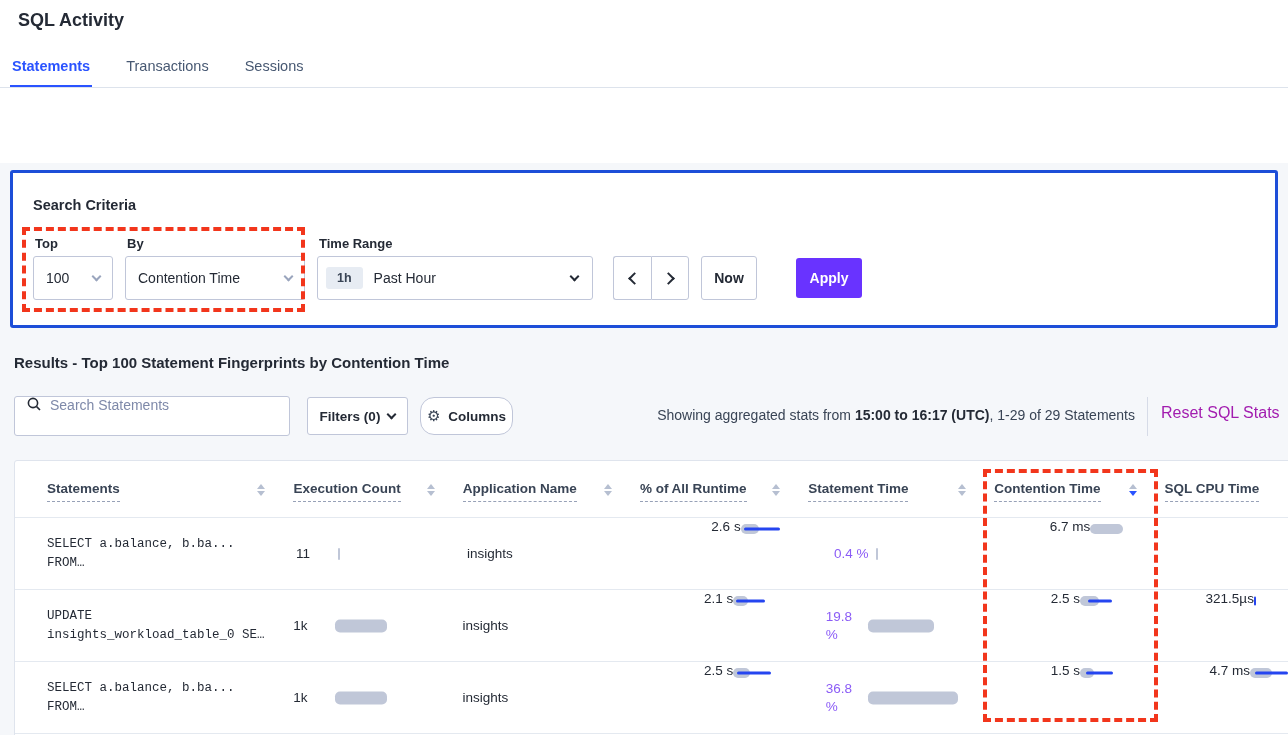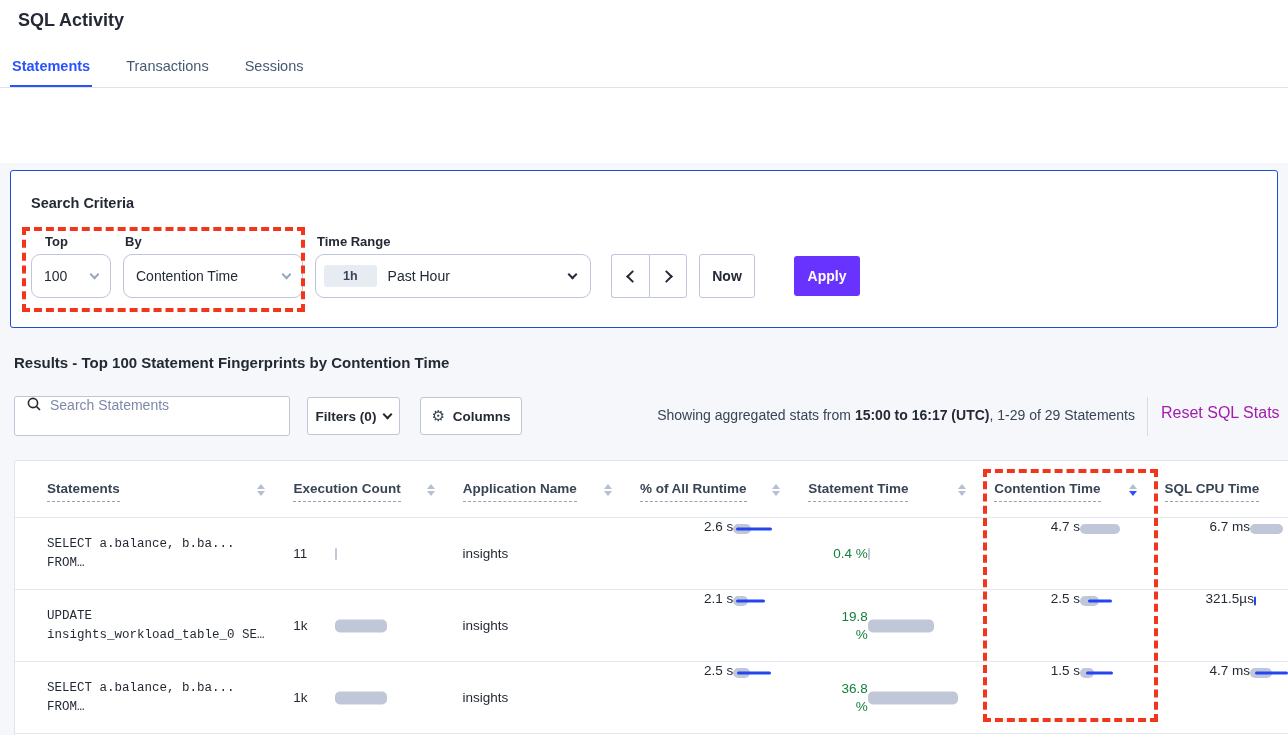--- a/index.html
+++ b/index.html
@@ -25,45 +25,45 @@
   .radio-circle.checked::after { content:""; position:absolute; left:50%; top:50%; width:8px; height:8px; margin:-4px 0 0 -4px; border-radius:50%; background:#2a53ff; }
   .radio-label { font-size:14px; color:#394455; }
   .show-desc { position:absolute; right:36px; top:128px; display:flex; align-items:center; gap:10px; font-size:14px; color:#394455; cursor:pointer; }
   .chev { display:inline-block; width:8px; height:8px; border-right:2px solid #5b6887; border-bottom:2px solid #5b6887; }
   .chev.down { transform:rotate(45deg); margin-top:-3px; }
   .chev.left { transform:rotate(135deg); margin-left:3px; border-color:#242a35; border-width:2.5px; width:9px; height:9px; }
   .chev.right { transform:rotate(-45deg); margin-right:3px; border-color:#242a35; border-width:2.5px; width:9px; height:9px; }
   .chev.small { width:7px; height:7px; border-color:#9aa5bd; }
   .chev.dark { border-color:#242a35; }
   
-  .criteria-card { position:absolute; left:10px; top:170px; width:1268px; height:158px; background:#fff; border:1px solid #1d4ed8; border-radius:3px; }
+  .criteria-card { position:absolute; left:10px; top:170px; width:1268px; height:158px; background:#fff; border:3px solid #1d4ed8; border-radius:3px; }
   .criteria-heading { position:absolute; left:20px; top:24px; font-size:14.5px; font-weight:700; color:#242a35; }
   .field-label { position:absolute; font-size:13px; font-weight:700; color:#242a35; top:63px; }
-  .lbl-top { left:34px; } .lbl-by { left:114px; } .lbl-time { left:306px; }
-  .ctrl { position:absolute; top:83px; height:44px; background:#fff; border:1px solid #c0c6d9; border-radius:9px; display:flex; align-items:center; cursor:pointer; }
+  .lbl-top { left:22px; } .lbl-by { left:114px; } .lbl-time { left:306px; }
+  .ctrl { position:absolute; top:83px; height:44px; background:#fff; border:1px solid #c0c6d9; border-radius:3px; display:flex; align-items:center; cursor:pointer; }
   .ctrl-top { left:20px; width:80px; padding:0 12px; justify-content:space-between; }
   .ctrl-by { left:112px; width:180px; padding:0 12px; justify-content:space-between; }
   .ctrl-time { left:304px; width:276px; padding:0 14px 0 8px; }
   .ctrl-value { font-size:14px; color:#242a35; }
-  .time-badge { background:#e7ecf3; border-radius:3px; font-size:12.5px; font-weight:700; color:#394455; padding:4px 19px; margin-right:11px; }
+  .time-badge { background:#e7ecf3; border-radius:3px; font-size:12.5px; font-weight:700; color:#394455; padding:4px 11px; margin-right:11px; }
   .ctrl-time .chev { margin-left:auto; }
   .arrow-group { position:absolute; left:600px; top:83px; display:flex; }
   .arrow-btn { width:38px; height:44px; background:#fff; border:1px solid #c0c6d9; display:flex; align-items:center; justify-content:center; cursor:pointer; }
   .arrow-btn.first { border-radius:3px 0 0 3px; border-right:none; }
   .arrow-btn.last { border-radius:0 3px 3px 0; }
   .now-btn { position:absolute; left:688px; top:83px; width:56px; height:44px; background:#fff; border:1px solid #c0c6d9; border-radius:3px; font-size:14px; font-weight:700; color:#242a35; display:flex; align-items:center; justify-content:center; cursor:pointer; }
   .apply-btn { position:absolute; left:783px; top:85px; width:66px; height:40px; background:#6933ff; border:none; border-radius:3px; font-size:14px; font-weight:700; color:#fff; display:flex; align-items:center; justify-content:center; cursor:pointer; font-family:"Liberation Sans", sans-serif; }
   
   .results-heading { position:absolute; left:14px; top:354px; font-size:15px; font-weight:700; color:#242a35; }
   .search-box { position:absolute; left:14px; top:396px; width:276px; height:40px; background:#fff; border:1px solid #c0c6d9; border-radius:3px; display:flex; align-items:flex-start; padding:0 12px; gap:9px; }
   .search-box input { border:none; outline:none; flex:1; font-size:14px; color:#242a35; font-family:"Liberation Sans", sans-serif; }
   .search-box input::placeholder { color:#7e89a9; }
   .tool-btn { position:absolute; top:397px; height:38px; background:#fff; border:1px solid #c0c6d9; border-radius:3px; display:flex; align-items:center; justify-content:center; gap:8px; font-size:13.5px; font-weight:700; color:#242a35; cursor:pointer; }
-  .filters-btn { left:307px; width:93px; }
-  .columns-btn { left:420px; width:102px; }
+  .filters-btn { left:307px; width:101px; }
+  .columns-btn { left:420px; width:93px;border-radius:14px; }
   .gear-icon::before { content:"\2699"; font-size:15px; color:#394455; font-weight:400; }
   .stats-text { position:absolute; right:153px; top:407px; font-size:14px; color:#394455; white-space:nowrap; }
   .stats-text b { color:#242a35; font-weight:700; }
   .stats-divider { position:absolute; left:1147px; top:397px; width:1px; height:39px; background:#d6dbe7; }
   .reset-link { position:absolute; left:1161px; top:404px; font-size:16px; color:#a21caf; cursor:pointer; white-space:nowrap; }
   
   .table-card { position:absolute; left:14px; top:460px; width:1310px; height:320px; background:#fff; border:1px solid #dfe4ed; border-radius:3px 0 0 0; }
   .thead { display:flex; padding-left:32px; height:57px; border-bottom:1px solid #e4e9f0; }
   .th { display:flex; align-items:flex-start; justify-content:space-between; padding-top:20px; padding-right:28px; cursor:pointer; }
   .th-label { font-size:13.5px; font-weight:700; color:#394455; border-bottom:1px dashed #97a1b7; padding-bottom:5px; white-space:nowrap; }
@@ -76,21 +76,21 @@
   .trow { display:flex; padding-left:32px; min-height:72px; border-bottom:1px solid #e4e9f0; }
   .cell { display:flex; }
   .cell-stmt { flex-direction:column; justify-content:center; cursor:pointer; }
   .mono-line { font-family:"Liberation Mono","DejaVu Sans Mono",monospace; font-size:12.5px; line-height:19px; color:#242a35; white-space:nowrap; }
   .cell-exec { align-items:center; padding-right:28px; }
   .cell-exec .val { width:42px; font-size:13.5px; color:#242a35; }
   .cell-app { align-items:center; font-size:13.5px; color:#242a35; }
   .cell-time { justify-content:center; padding-right:28px; }
   .cell-time .val { font-size:13.5px; color:#242a35; line-height:18px; }
   .cell-runtime { align-items:center; padding-right:28px; }
-  .runtime-text { width:42px; font-size:13.5px; color:#15803d; line-height:18px;text-align:right; }
+  .runtime-text { width:42px; font-size:13.5px; color:#8b5cf6; line-height:18px; }
   .line:empty { display:none; }
   .bar-track { position:relative; height:13px; margin-top:4px; }
   .cell-exec .bar-track, .cell-runtime .bar-track { flex:1; margin-top:0; }
   .bar-g { position:absolute; left:0; top:50%; transform:translateY(-50%); background:#c0c7d8; border-radius:5px; }
   .bar-l { position:absolute; top:50%; transform:translateY(-50%); background:#2545f0; border-radius:2px; }
   
   .annot { position:absolute; border:4px dashed #f2361c; pointer-events:none; z-index:6; background:transparent; }
   .annot-1 { left:22px; top:227px; width:283px; height:85px; }
   .annot-2 { left:983px; top:469px; width:175px; height:253px; }
 </style>
@@ -243,26 +243,20 @@
           <span class="bar-g" style="width: 18px; height: 10px;"></span>
           <span class="bar-l" style="left: 3px; width: 36px; height: 3px;"></span>
         </span>
     </div>
     <div class="cell cell-runtime c4">
       <span class="runtime-text"><span class="line">0.4 %</span><br></span>
       <span class="bar-track">
           <span class="bar-g" style="width: 2px; height: 12px;"></span>
         </span>
     </div>
-    <div class="cell cell-time c5">
-      <span class="val">4.7 s</span>
-      <span class="bar-track">
-          <span class="bar-g" style="width: 40px; height: 10px;"></span>
-        </span>
-    </div>
     <div class="cell cell-time c6">
       <span class="val line">6.7 ms</span>
 
       <span class="bar-track">
           <span class="bar-g" style="width: 33px; height: 10px;"></span>
         </span>
     </div>
   </div>
 
   <div class="trow">

